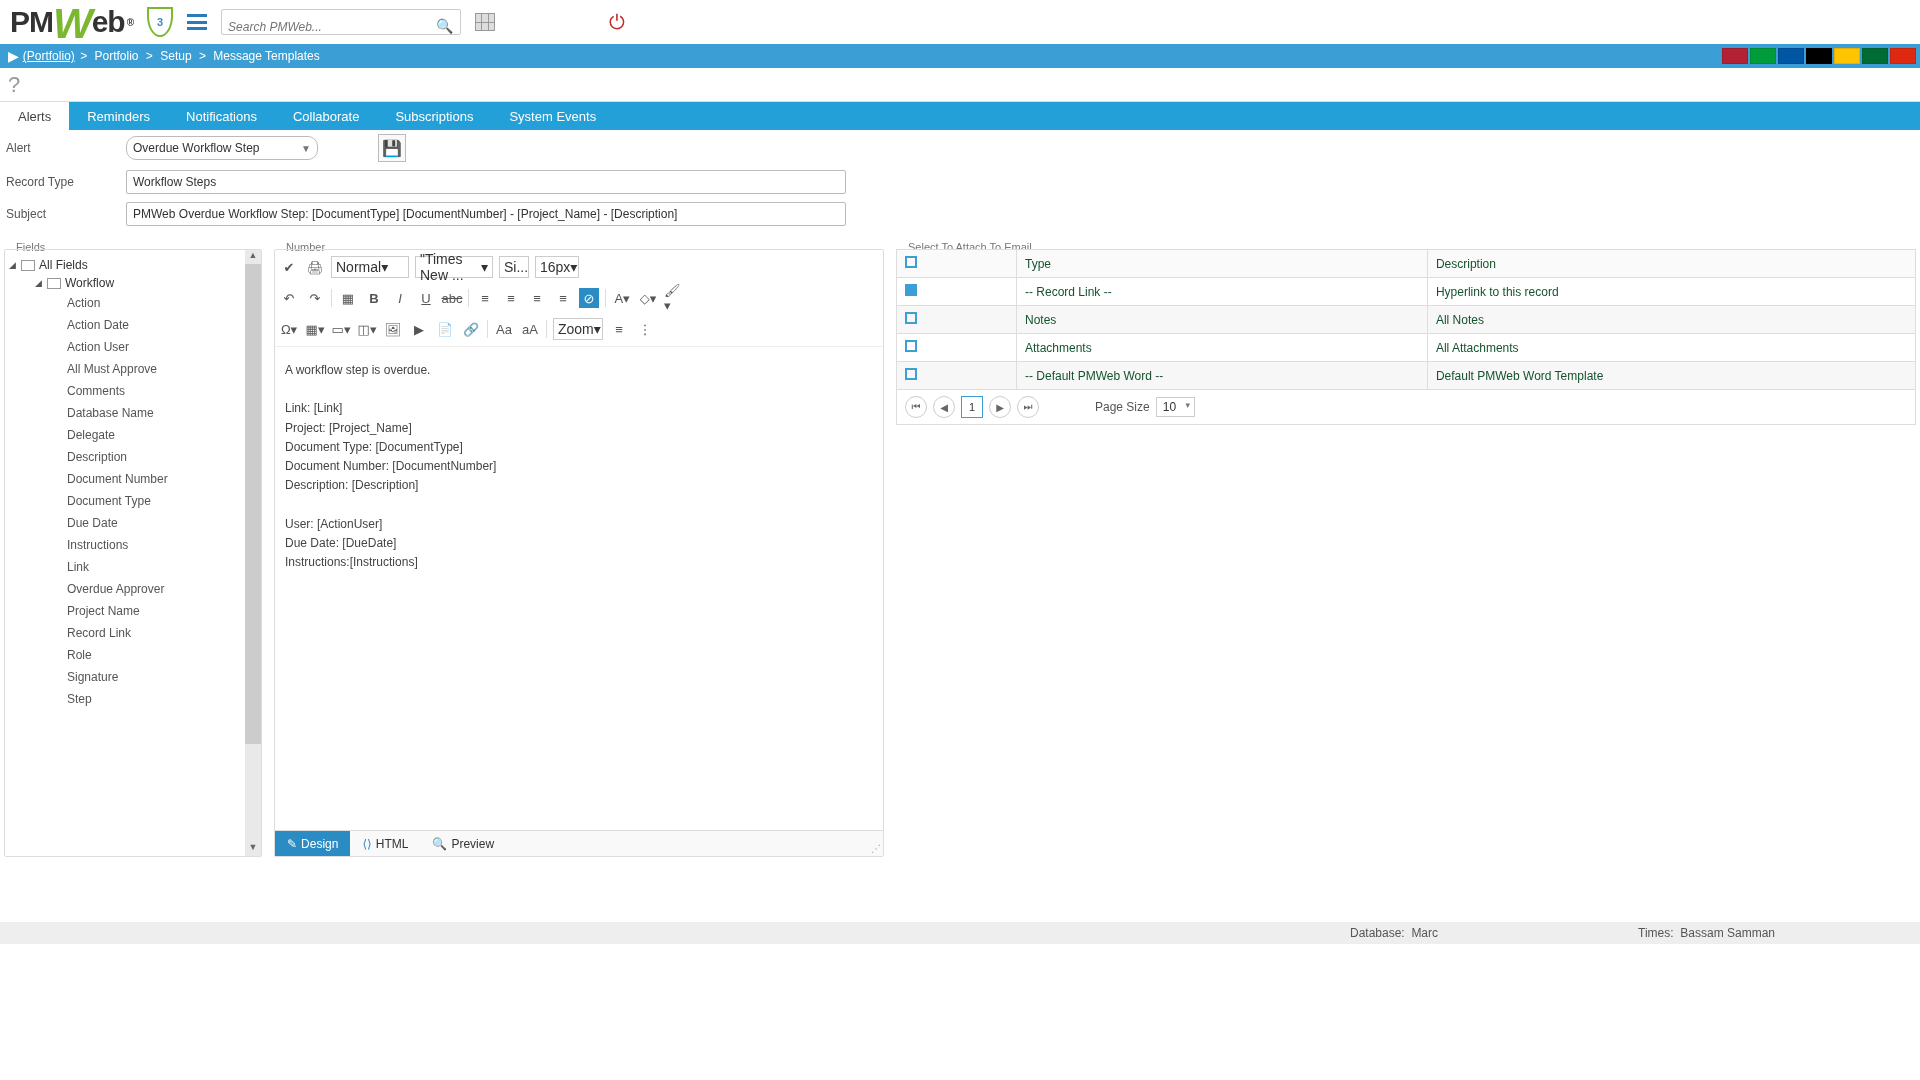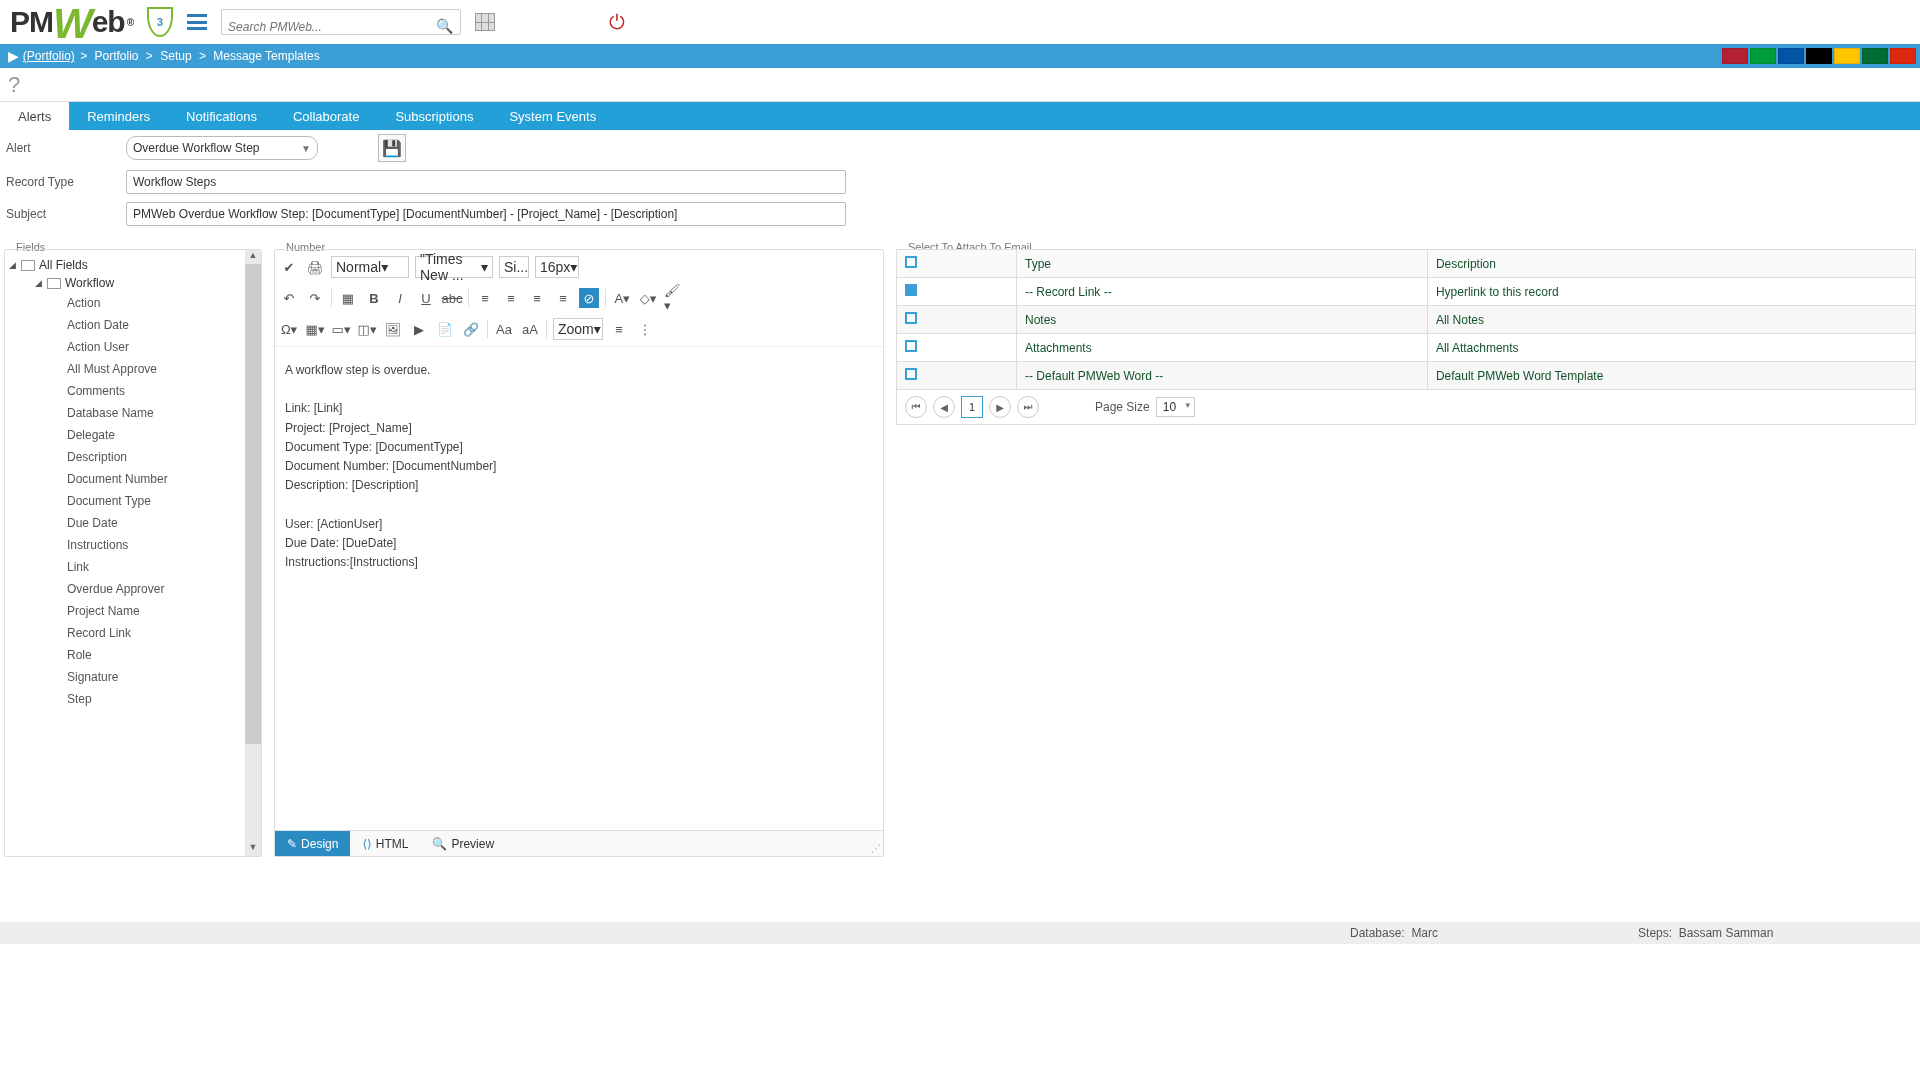--- a/index.html
+++ b/index.html
@@ -383,15 +383,15 @@
         <div class="pg-size"><span>10</span></div>
       </div>
     </div>
   </div>
 
 </div>
 
 <div class="footer" style="top:922px;bottom:auto;position:absolute">
   <span class="db">Database:</span>&nbsp;&nbsp;
   <span>Marc</span>
-  <span class="user">Steps:</span>&nbsp;&nbsp;
+  <span class="user">Times:</span>&nbsp;&nbsp;
   <span>Bassam Samman</span>
 </div>
 
 </body></html>

